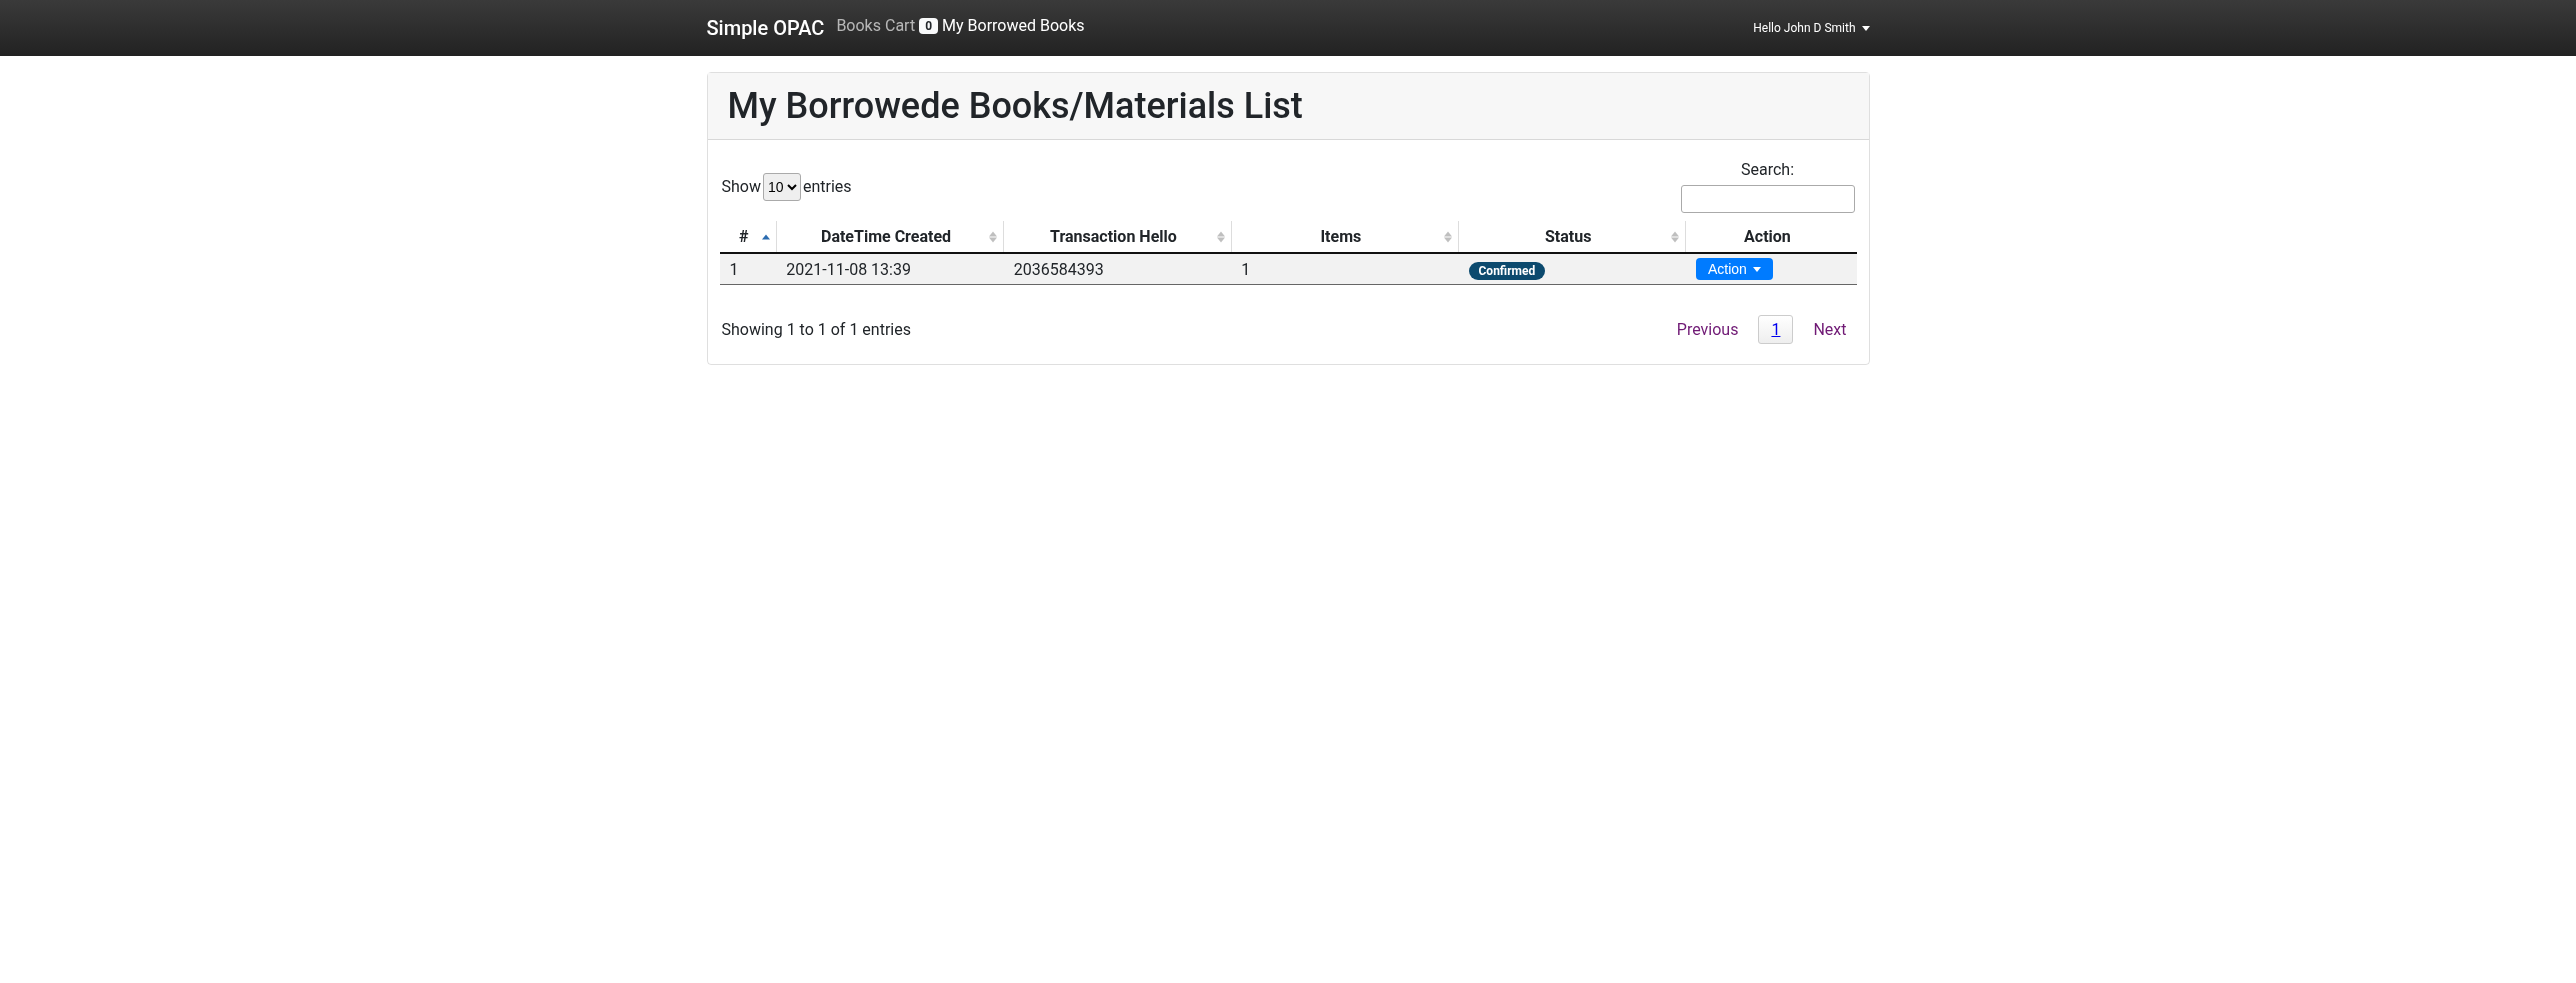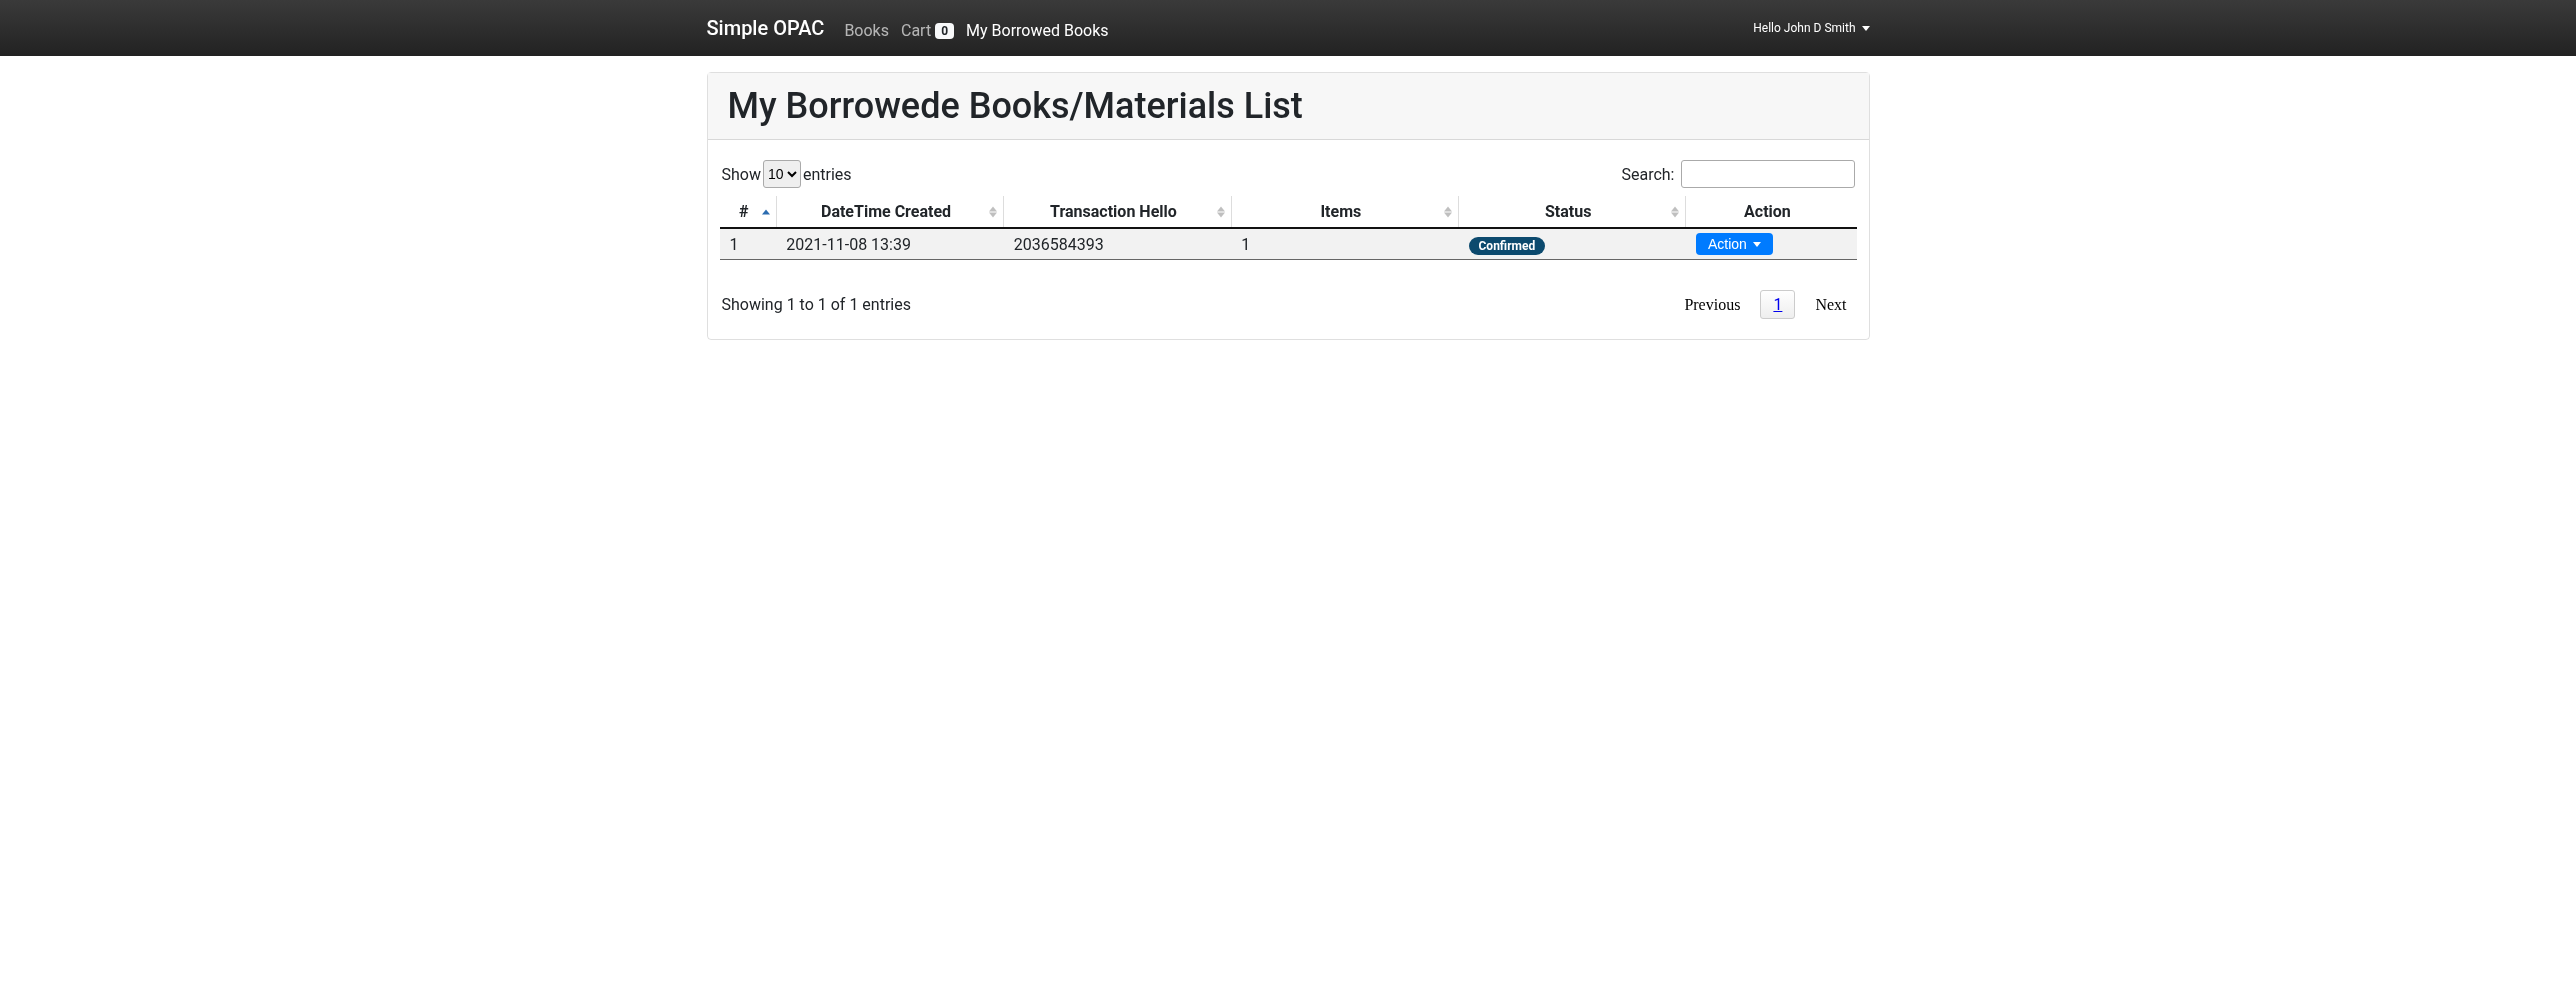--- a/index.html
+++ b/index.html
@@ -1,54 +1,54 @@
 <!DOCTYPE html>
 <html><head>
 <meta charset="utf-8">
 <style>
 * { box-sizing: border-box; margin: 0; padding: 0; }
 body { font-family: -apple-system, BlinkMacSystemFont, "Segoe UI", Roboto, sans-serif; font-size: 16px; color: #212529; background: #fff; }
 .navbar { background: linear-gradient(180deg, #3a3a3a 0%, #222 100%); height: 56px; display: flex; align-items: center; padding: 0 16px; }
 .navbar-inner { width: 1163px; margin: 0 auto; display: flex; align-items: center; justify-content: space-between; }
-.nav-left { display: flex; align-items: flex-end; gap: 12px; }
+.nav-left { display: flex; align-items: flex-start; gap: 4px; }
 .brand { color: #fff; font-size: 20px; font-weight: 500; text-decoration: none; margin-right: 8px; }
 .nav-link { color: rgba(255,255,255,0.65); font-size: 16px; text-decoration: none; display: inline-flex; align-items: center; gap: 4px; }
 .nav-link.active { color: #fff; }
 .cart-badge { background: #f8f9fa; color: #212529; border-radius: 4px; padding: 1px 6px; font-size: 12px; font-weight: 700; }
 .nav-right { display: flex; align-items: center; }
 .user-link { color: #fff; font-size: 12px; text-decoration: none; display: inline-flex; align-items: center; gap: 6px; }
 .caret { width: 0; height: 0; border-left: 4px solid transparent; border-right: 4px solid transparent; border-top: 5px solid currentColor; display: inline-block; }
 .container { width: 1163px; margin: 16px auto 0; }
 .card { border: 1px solid rgba(0,0,0,0.125); border-radius: 4px; }
 .card-header { padding: 12px 20px; background: #f7f7f7; border-bottom: 1px solid rgba(0,0,0,0.125); }
 .card-header h3 { font-size: 36px; font-weight: 500; }
 .card-body { padding: 20px 12px; }
 .dt-top { display: flex; justify-content: space-between; align-items: center; margin-bottom: 8px; padding: 0 2px; }
 .dt-length { display: flex; align-items: center; gap: 2px; }
 .dt-length select { padding: 2px 0; border: 1px solid #aaa; border-radius: 3px; font-size: 14px; height: 28px; }
-.dt-search { display: flex; align-items: center; gap: 6px; }
+.dt-search { display: flex; align-items: center; gap: 6px; flex-direction: column; }
 .dt-search input { border: 1px solid #aaa; border-radius: 3px; padding: 3px 6px; width: 174px; height: 28px; }
 table.dataTable { width: 100%; border-collapse: collapse; }
 table.dataTable thead th { text-align: center; font-weight: 700; padding: 6px 18px 6px 10px; border-bottom: 2px solid #111; position: relative; border-right: 1px solid #ddd; }
 table.dataTable thead th:last-child { border-right: none; }
 .sort-icons { position: absolute; right: 6px; top: 50%; transform: translateY(-50%); display:flex; flex-direction: column; gap: 1px; }
 .sort-up, .sort-down { width: 0; height: 0; border-left: 4px solid transparent; border-right: 4px solid transparent; opacity: 0.25; }
 .sort-up { border-bottom: 5px solid #000; }
 .sort-down { border-top: 5px solid #000; }
 .sort-up.active { opacity: 1; border-bottom-color: #2b6cb0; }
 table.dataTable tbody tr { background: #f2f2f2; }
 table.dataTable tbody td { padding: 4px 10px; border-bottom: 1px solid #666; text-align: left; }
 td.center { text-align: center; }
 td.right { text-align: right; }
 .badge-pill { background: #0c4a6e; color: #fff; border-radius: 12px; padding: 2px 10px; font-size: 12px; font-weight: 700; }
 .btn-action { background: #007bff; color: #fff; border: none; padding: 3px 12px; border-radius: 4px; font-size: 14px; display: inline-flex; align-items: center; gap: 6px; cursor: pointer; }
 .btn-action .caret { border-top-color: #fff; }
 .dt-bottom { display: flex; justify-content: space-between; align-items: center; margin-top: 30px; padding: 0 2px; }
 .paginate { display: flex; align-items: center; gap: 12px; }
-.pg-btn { color: #000000; text-decoration: none; padding: 4px 8px; font-family: Liberation Serif, serif; }
+.pg-btn { color: #701a75; text-decoration: none; padding: 4px 8px; }
 .pg-num { border: 1px solid #ccc; background: linear-gradient(#fff,#eee); padding: 4px 12px; border-radius: 3px; }
 </style>
 </head>
 <body>
 
 <nav class="navbar">
   <div class="navbar-inner">
     <div class="nav-left">
       <a class="brand" href="#">Simple OPAC</a>
       <a class="nav-link" href="#">Books</a>

